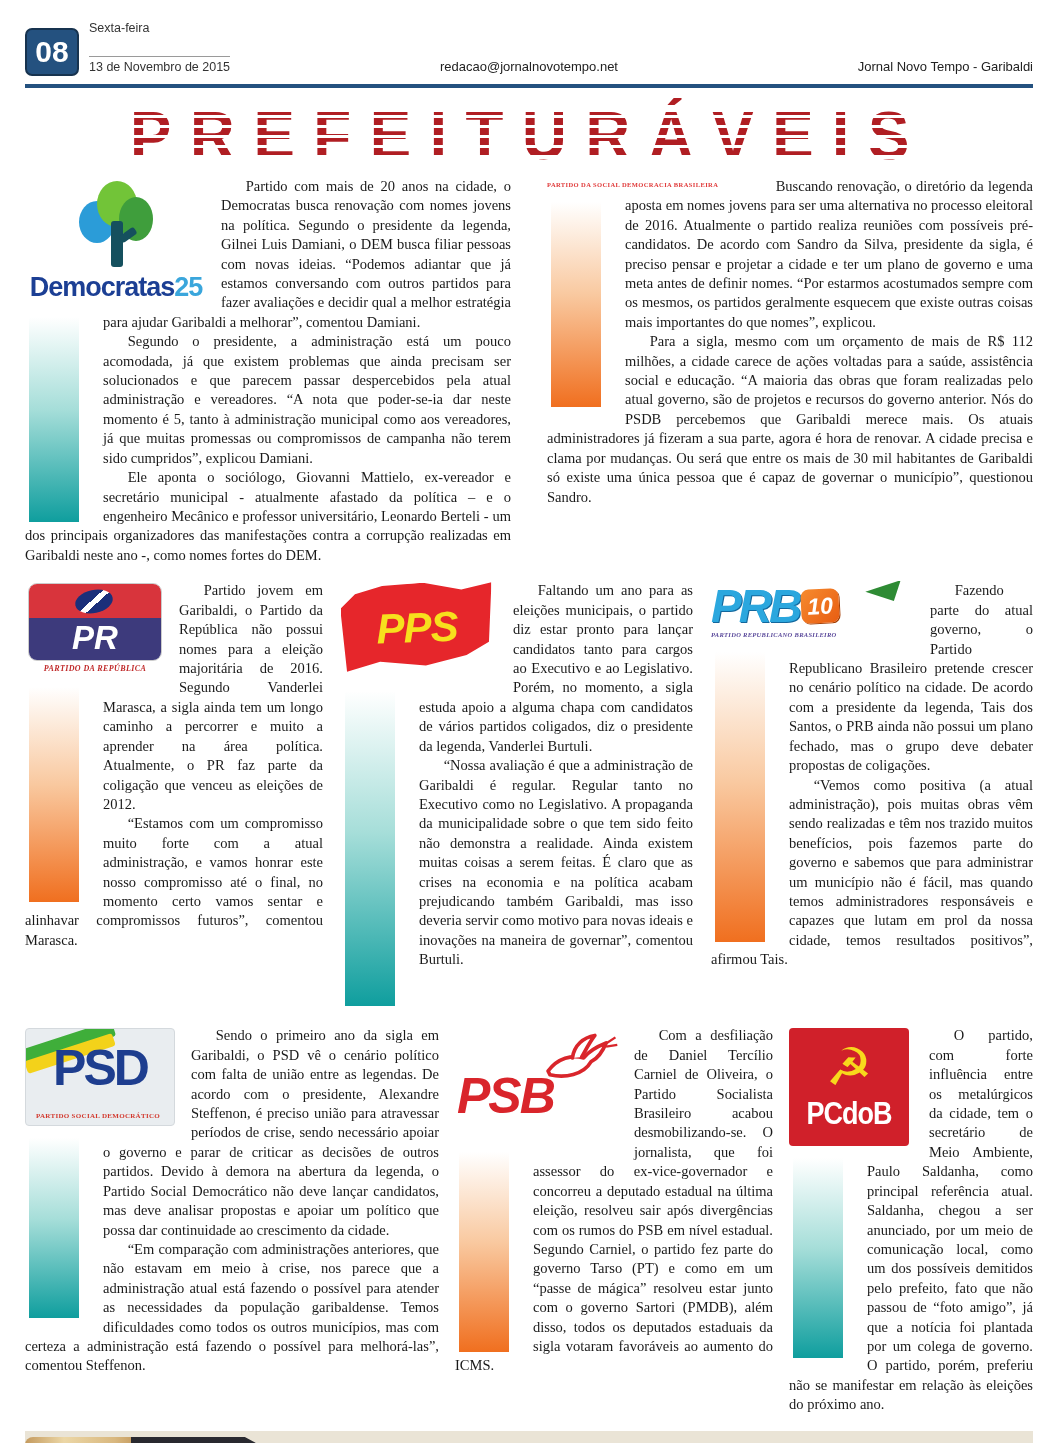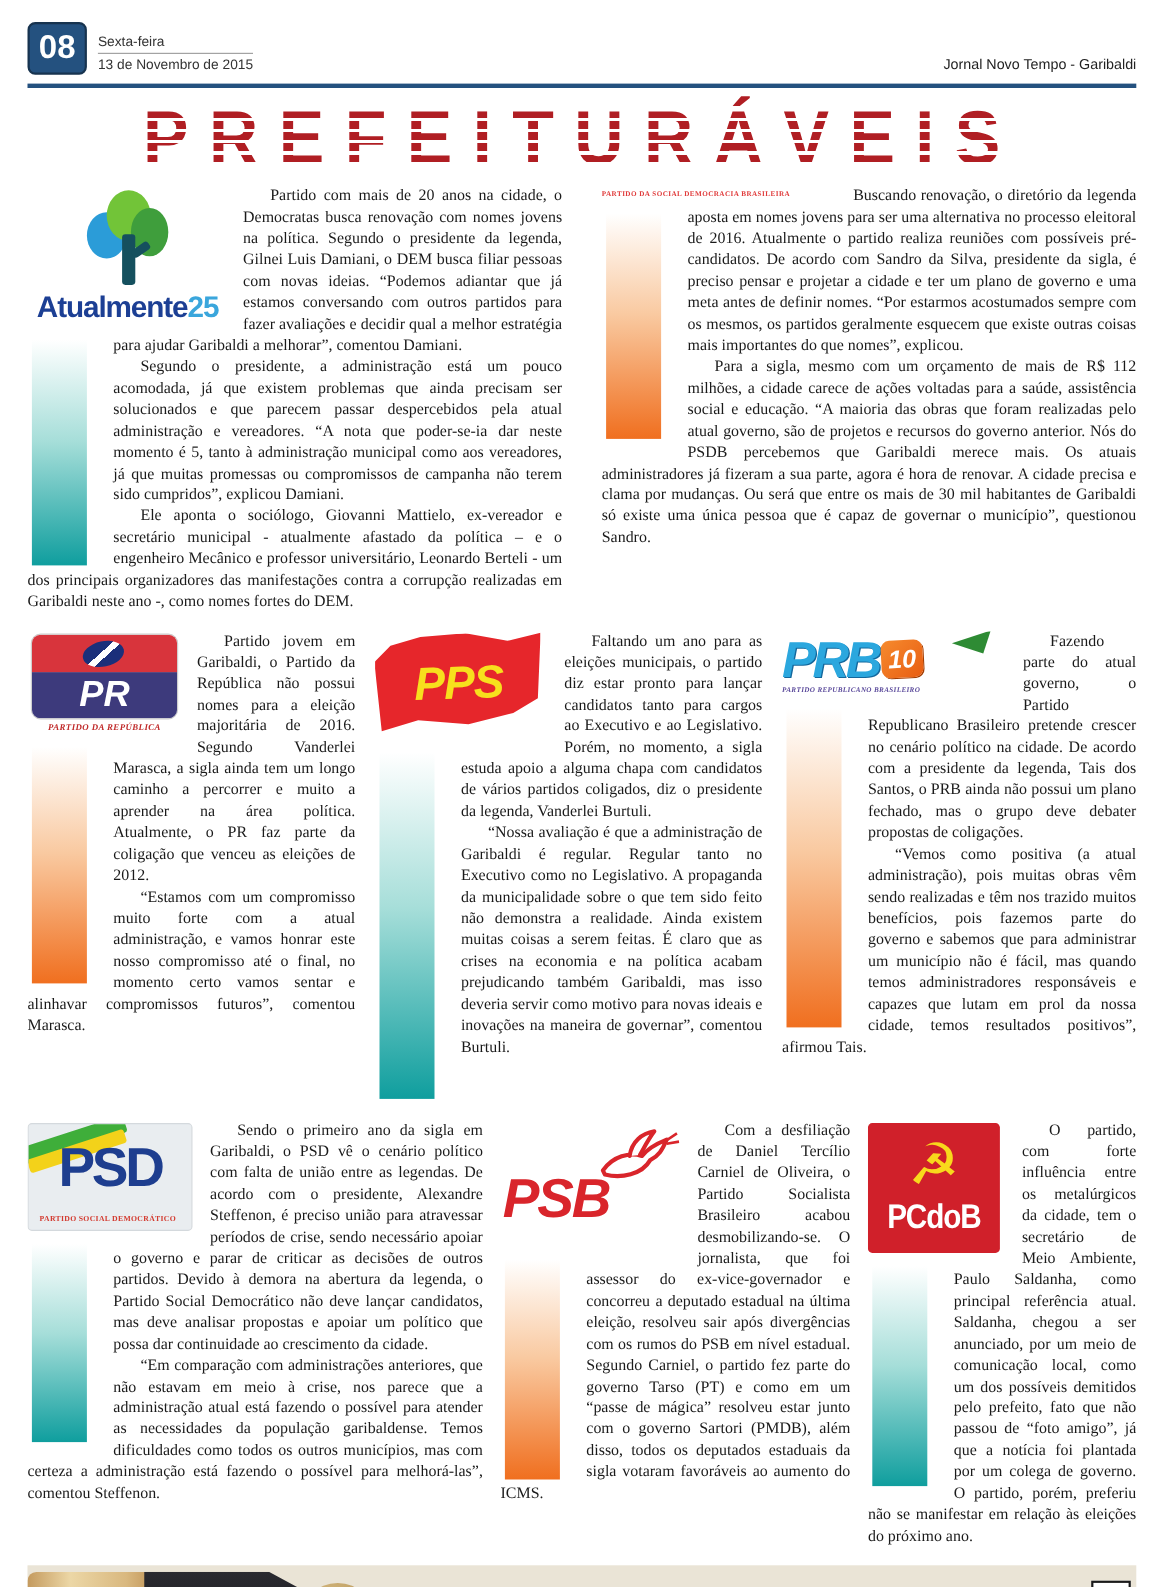--- a/index.html
+++ b/index.html
@@ -3,21 +3,21 @@
 <meta charset="utf-8">
 <style>
   html,body{margin:0;padding:0;background:#fff;}
   body{width:1058px;font-family:"Liberation Sans",sans-serif;color:#1a1a1a;}
   .page{width:1058px;min-height:1443px;position:relative;}
 
   
   .page-header{margin:20px 25px 0;display:flex;align-items:flex-end;border-bottom:4px solid #24517f;padding-bottom:8px;position:relative;}
   .pageno-box{background:#24517f;color:#fff;font-weight:bold;font-size:30px;width:50px;height:44px;border-radius:7px;display:flex;align-items:center;justify-content:center;border:2px solid #17334f;}
   .date-block{margin-left:10px;font-size:12.5px;color:#333;line-height:1.35;}
-  .date-block .weekday{display:block;border-bottom:1px solid #9a9a9a;padding-bottom:1px;margin-bottom:2px;}
+  .date-block .weekday{display:block;border-bottom:1px solid #9a9a9a;padding-bottom:19px;margin-bottom:2px;}
   .header-email{position:absolute;left:0;right:0;bottom:10px;text-align:center;font-size:13px;color:#222;}
   .header-paper{margin-left:auto;font-size:13px;color:#222;padding-bottom:2px;}
 
   
   .title-wrap{text-align:center;margin:14px 0 10px;}
   .title-text{position:relative;display:inline-block;font-family:"Liberation Sans",sans-serif;font-weight:900;font-size:62px;letter-spacing:0.30em;color:#b01e23;transform:scaleY(1.12);line-height:1.05;}
   .title-text::after{content:'';position:absolute;inset:0;background:repeating-linear-gradient(to bottom,rgba(255,255,255,0) 0 6px,#fff 6px 9px);}
 
   
   .row{display:flex;margin:6px 25px 0;}
@@ -111,39 +111,40 @@
 <div class="page">
 
   <div class="page-header">
     <div class="pageno-box">
       <span>08</span>
     </div>
     <div class="date-block">
       <span class="weekday">Sexta-feira</span>
       <span>13 de Novembro de 2015</span>
     </div>
+    <div class="header-email">redacao@jornalnovotempo.net</div>
     <div class="header-paper">Jornal Novo Tempo - Garibaldi</div>
   </div>
 
   <div class="title-wrap">
     <span class="title-text">PREFEITURÁVEIS</span>
   </div>
 
   <div class="row row1">
 
     <div class="article">
       <div class="logo dem-logo">
         <div class="dem-tree">
           <div class="dem-lobe-l"></div>
           <div class="dem-lobe-t"></div>
           <div class="dem-lobe-r"></div>
           <div class="dem-trunk"></div>
           <div class="dem-branch"></div>
         </div>
-        <div class="dem-name"><span>Atualmente</span><span class="num">25</span></div>
+        <div class="dem-name"><span>Democratas</span><span class="num">25</span></div>
       </div>
       <div class="bar bar-teal h205"></div>
       <p>Partido com mais de 20 anos na cidade, o Democratas busca renovação com nomes jovens na política. Segundo o presidente da legenda, Gilnei Luis Damiani, o DEM busca filiar pessoas com novas ideias. “Podemos adiantar que já estamos conversando com outros partidos para fazer avaliações e decidir qual a melhor estratégia para ajudar Garibaldi a melhorar”, comentou Damiani.</p>
       <p>Segundo o presidente, a administração está um pouco acomodada, já que existem problemas que ainda precisam ser solucionados e que parecem passar despercebidos pela atual administração e vereadores. “A nota que poder-se-ia dar neste momento é 5, tanto à administração municipal como aos vereadores, já que muitas promessas ou compromissos de campanha não terem sido cumpridos”, explicou Damiani.</p>
       <p>Ele aponta o sociólogo, Giovanni Mattielo, ex-vereador e secretário municipal - atualmente afastado da política – e o engenheiro Mecânico e professor universitário, Leonardo Berteli - um dos principais organizadores das manifestações contra a corrupção realizadas em Garibaldi neste ano -, como nomes fortes do DEM.</p>
     </div>
 
     <div class="article">
       <div class="logo psdb-logo">
         <div class="psdb-sub">PARTIDO DA SOCIAL DEMOCRACIA BRASILEIRA</div>

